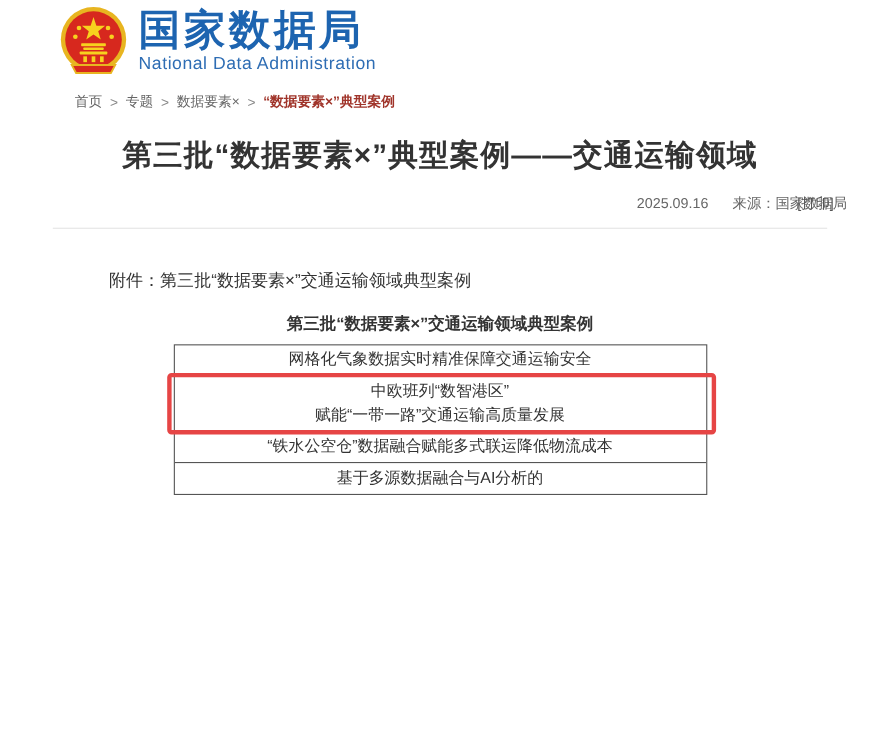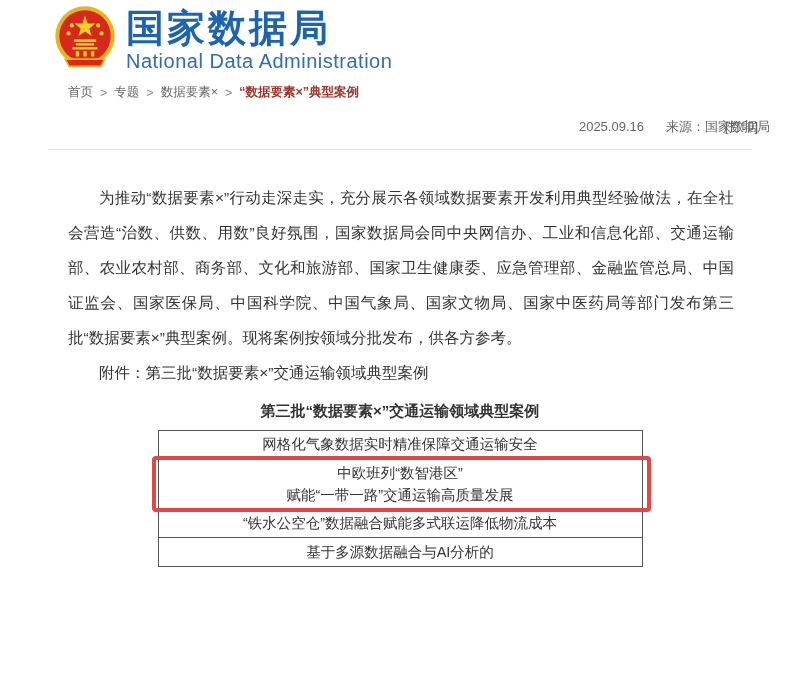--- a/index.html
+++ b/index.html
@@ -26,21 +26,21 @@
   .emblem { width: 66px; height: 66px; flex: 0 0 66px; }
   .site-names { margin-left: 8px; padding-top: 2px; }
   .site-name-zh {
     font-size: 38px;
     font-weight: bold;
     color: #1d64b0;
     letter-spacing: 3px;
     line-height: 42px;
   }
   .site-name-en {
-    font-size: 20px;
+    font-size: 16px;
     color: #2e6db4;
     letter-spacing: 0.5px;
     margin-top: 1px;
   }
 
   
   .breadcrumb {
     margin: 10px 0 0 38px;
     font-size: 12.5px;
     color: #666;
@@ -159,28 +159,28 @@
   <div class="breadcrumb" id="breadcrumb">
       <span class="crumb">首页</span>
       <span class="sep">&gt;</span>
       <span class="crumb">专题</span>
       <span class="sep">&gt;</span>
       <span class="crumb">数据要素×</span>
       <span class="sep">&gt;</span>
       <span class="crumb current" style="color: rgb(160, 52, 42);">“数据要素×”典型案例</span>
     </div>
 
+  <h1 class="article-title">第三批“数据要素×”典型案例——交通运输领域</h1>
   <div class="article-meta">
     <span>2025.09.16</span><span class="source">来源：国家数据局</span>
     <span class="print-btn">[打印]</span>
   </div>
   <div class="divider"></div>
 
   <div class="article-body">
-    <p>为推动“数据要素×”行动走深走实，充分展示各领域数据要素开发利用典型经验做法，在全社会营造“治数、供数、用数”良好氛围，国家数据局会同中央网信办、工业和信息化部、交通运输部、农业农村部、商务部、文化和旅游部、国家卫生健康委、应急管理部、金融监管总局、中国证监会、国家医保局、中国科学院、中国气象局、国家文物局、国家中医药局等部门发布第三批“数据要素×”典型案例。现将案例按领域分批发布，供各方参考。</p>
     <div class="attachment-line">附件：第三批“数据要素×”交通运输领域典型案例</div>
   </div>
 
   <div class="table-title">第三批“数据要素×”交通运输领域典型案例</div>
   <div class="case-table" id="case-table">
       <div class="case-row">
         <div class="case-line">网格化气象数据实时精准保障交通运输安全</div>
       </div>
       <div class="case-row multi">
         <div class="case-line">中欧班列“数智港区”</div>

